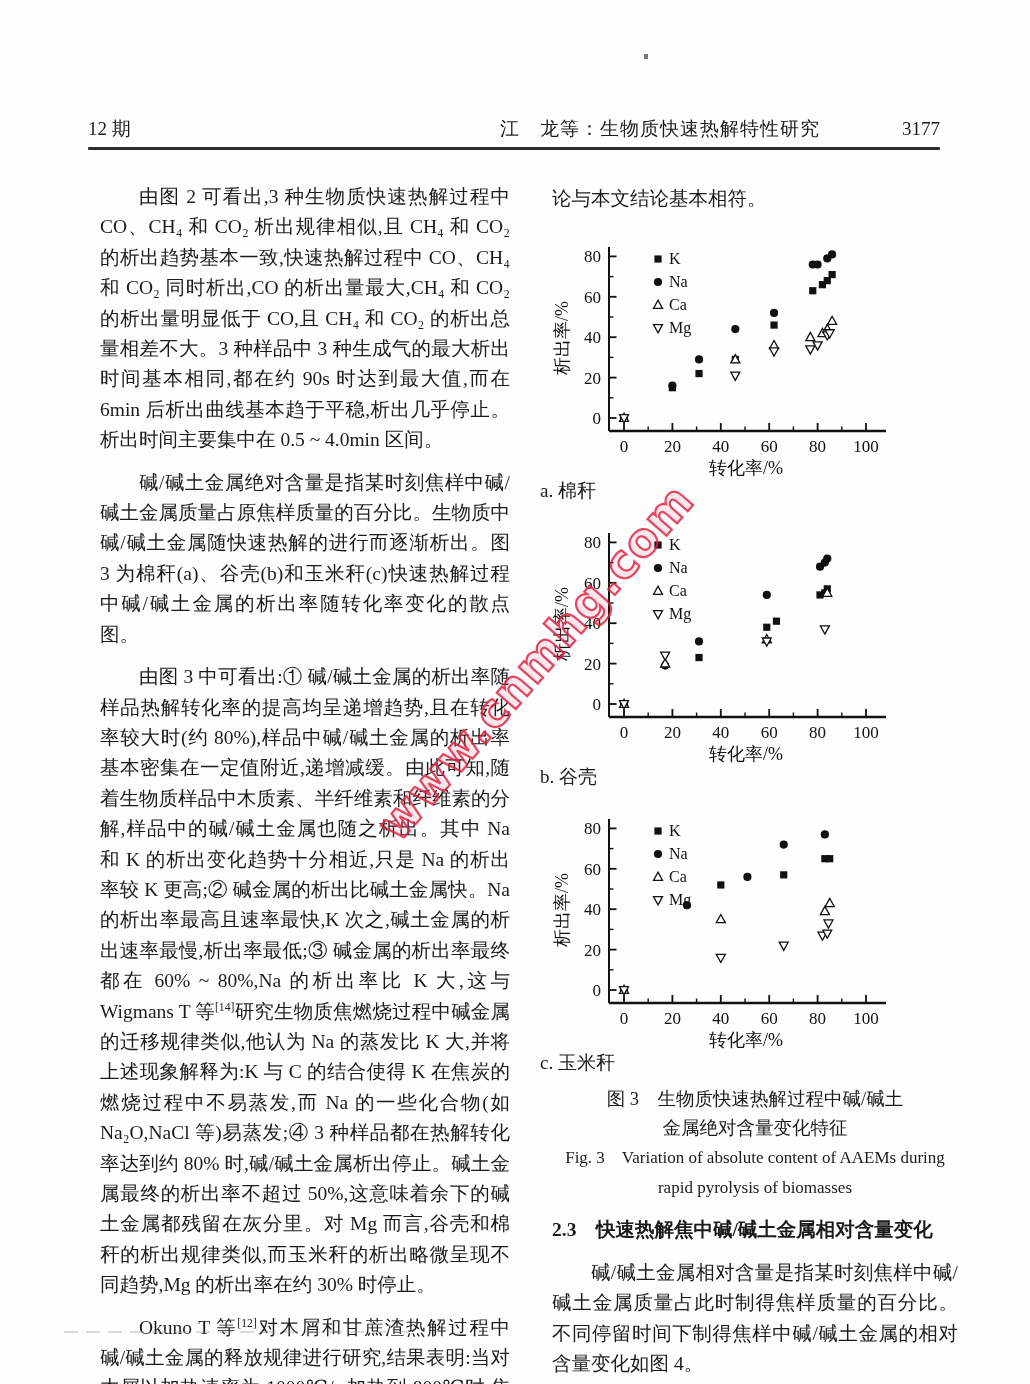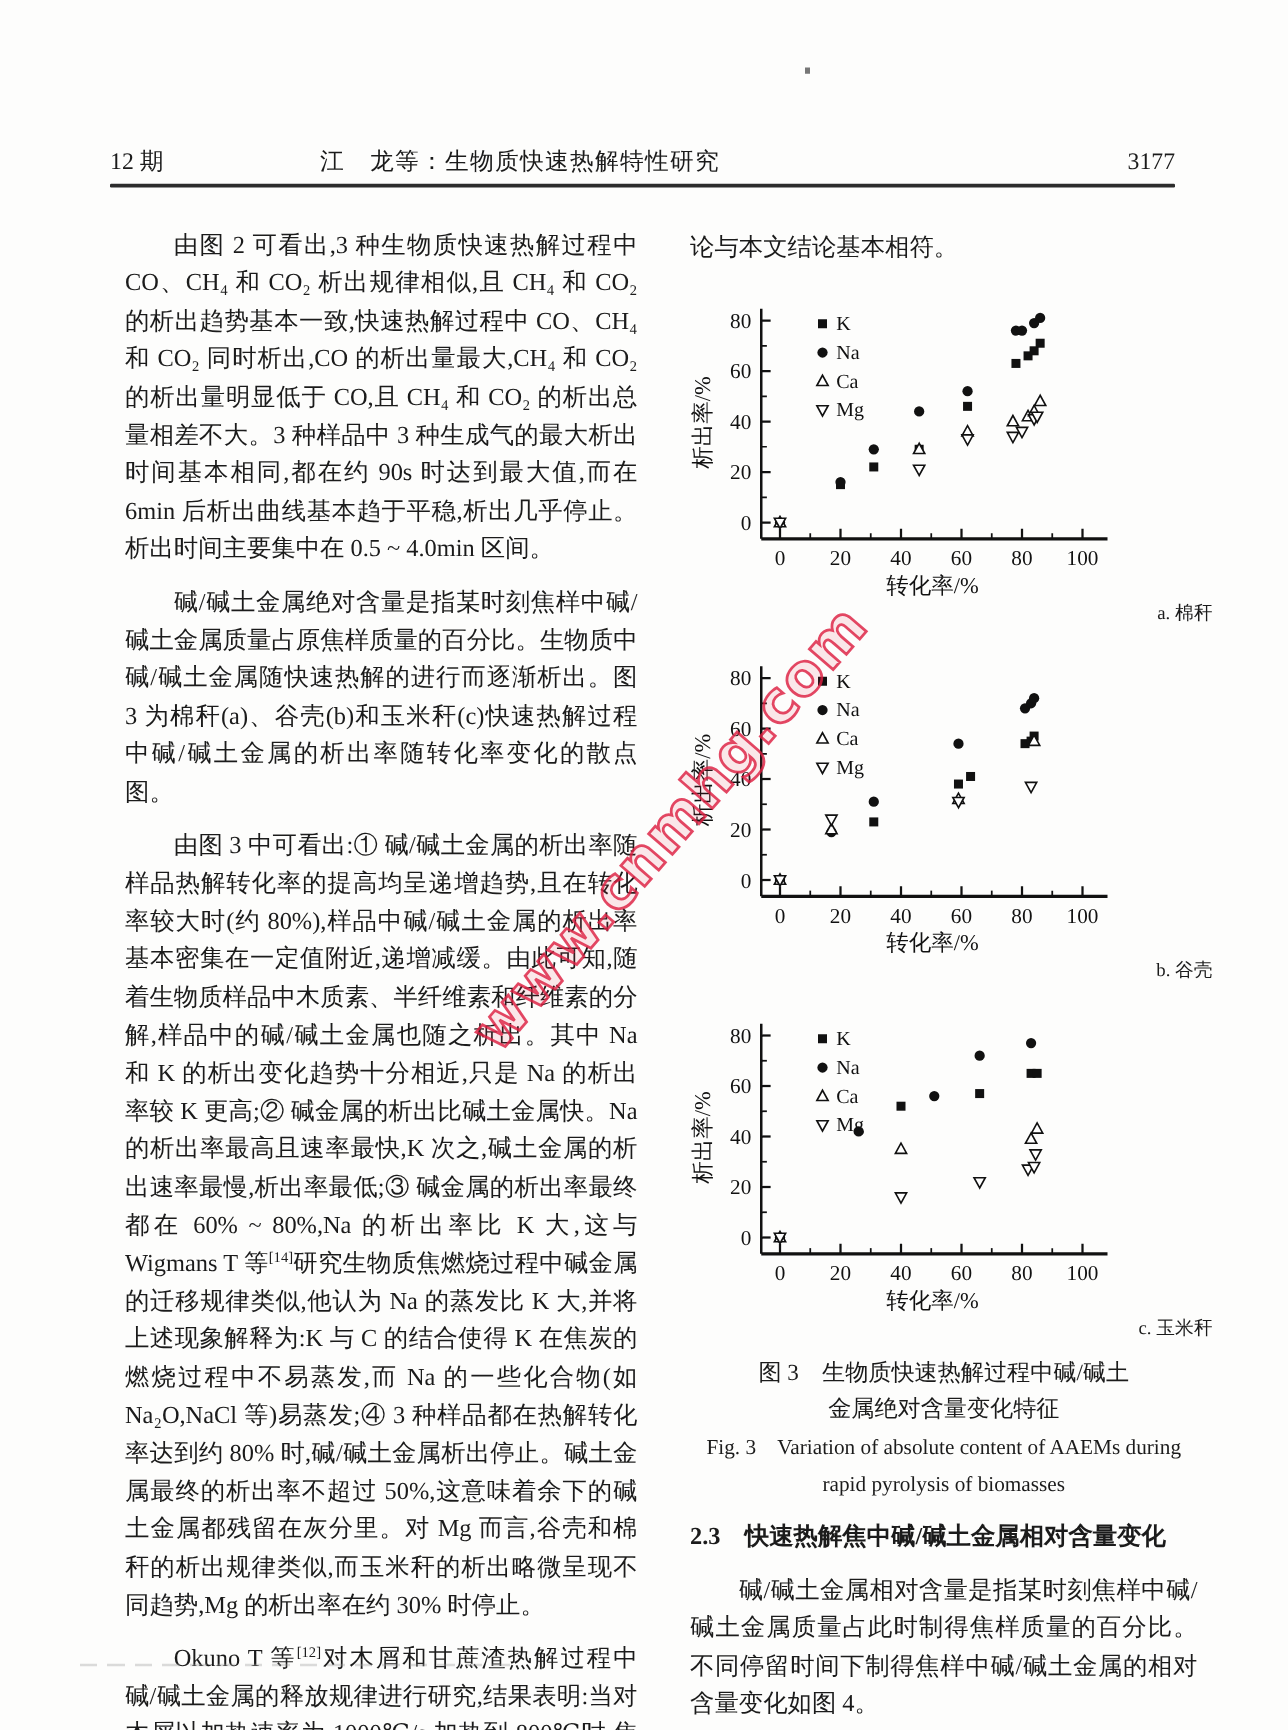--- a/index.html
+++ b/index.html
@@ -1,34 +1,34 @@
 <!DOCTYPE html>
 <html><head>
 <meta charset="utf-8">
 <style>
   html,body{margin:0;padding:0;background:#e8e8e6;}
   .page{position:relative;width:1030px;height:1384px;background:#fdfdfc;margin:0 auto;
         font-family:"Liberation Serif","DejaVu Serif",serif;color:#1b1b1b;overflow:hidden;}
   
-  .hdr{position:absolute;left:88px;top:116px;width:852px;display:flex;align-items:baseline;font-size:19px;gap:48px;}
+  .hdr{position:absolute;left:88px;top:116px;width:852px;display:flex;align-items:baseline;font-size:19px;}
   .hdr .issue{width:120px;text-align:left;}
-  .hdr .rtitle{flex:1;text-align:left;letter-spacing:1px;}
+  .hdr .rtitle{flex:1;text-align:right;letter-spacing:1px;}
   .hdr .pageno{width:120px;text-align:right;}
   .hdr-rule{position:absolute;left:88px;top:147px;width:852px;height:3px;background:#2c2c2c;border-radius:1px;}
   
   .col-left{position:absolute;left:88px;top:170px;width:434px;font-size:19.5px;line-height:30.4px;
             text-align:justify;}
   .col-left p,.col-right p{margin:12px;}
   .indent{text-indent:2em;}
   .sec-h{font-weight:bold;font-size:19.5px;margin:1px 0;line-height:30.4px;}
   sup{font-size:0.6em;vertical-align:super;line-height:0;}
   .col-right{position:absolute;left:540px;top:172px;width:430px;font-size:19.5px;line-height:30.4px;text-align:justify;}
   figure{margin:0;padding:0;}
   svg.chart{display:block;width:408px;height:252px;margin:5px 0 0 6px;}
-  figcaption{text-align:right;font-size:15px;margin:1px 0 9px 0;line-height:24px;}
+  figcaption{text-align:left;font-size:19px;margin:1px 0 9px 0;line-height:24px;}
   .figcap{text-align:center;margin-top:10px;line-height:29px;font-size:18.5px;}
   .figcap .en{font-size:17px;line-height:30px;}
   .h23{margin-top:14px;}
   
   .watermark{position:absolute;left:318px;top:655px;width:400px;text-align:center;
              transform:rotate(-49deg);transform-origin:center;
              font-family:"DejaVu Sans",sans-serif;font-size:46px;font-weight:bold;letter-spacing:1px;
              color:rgba(228,38,72,0.10);-webkit-text-stroke:2.2px rgba(221,32,66,0.82);
              pointer-events:none;}
   

